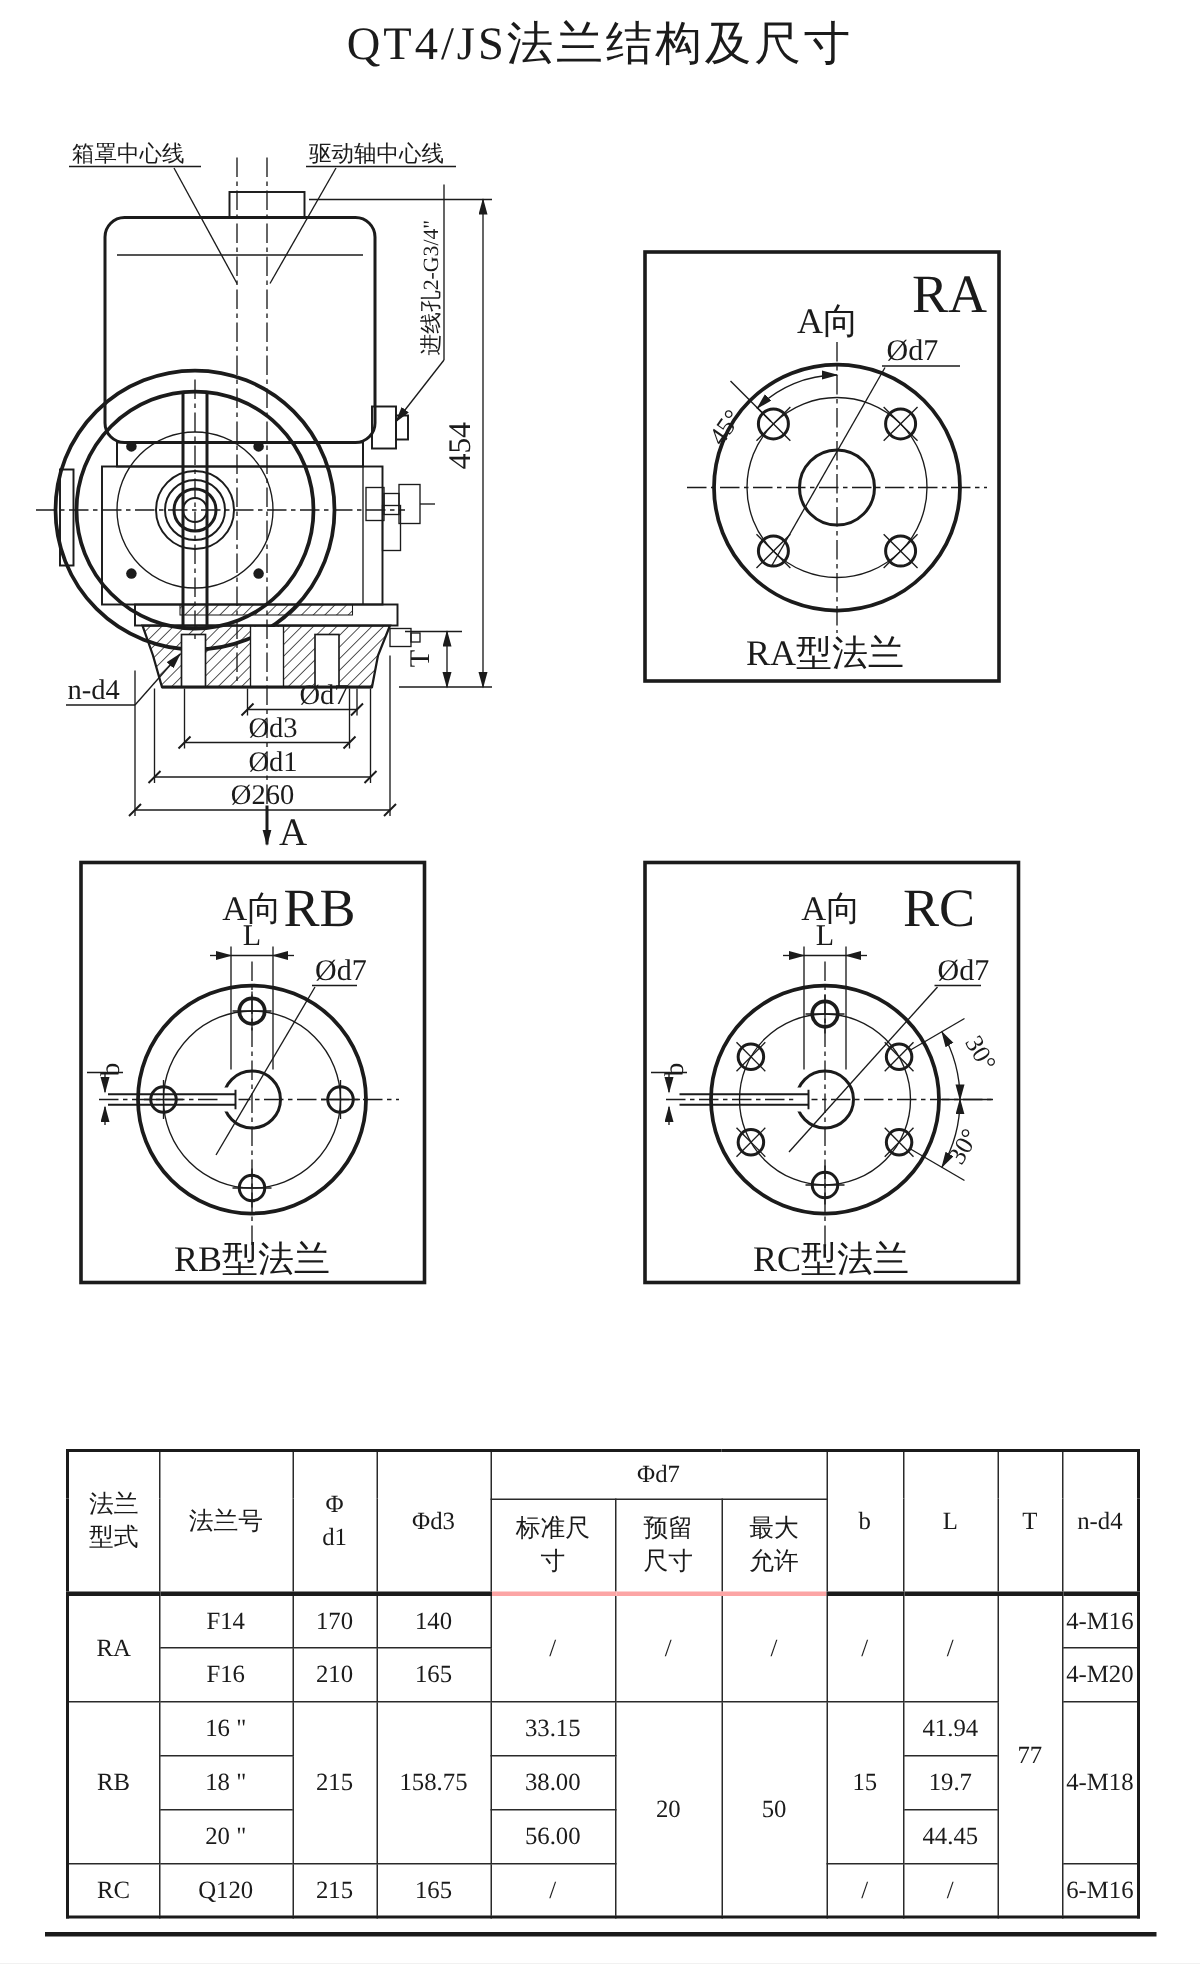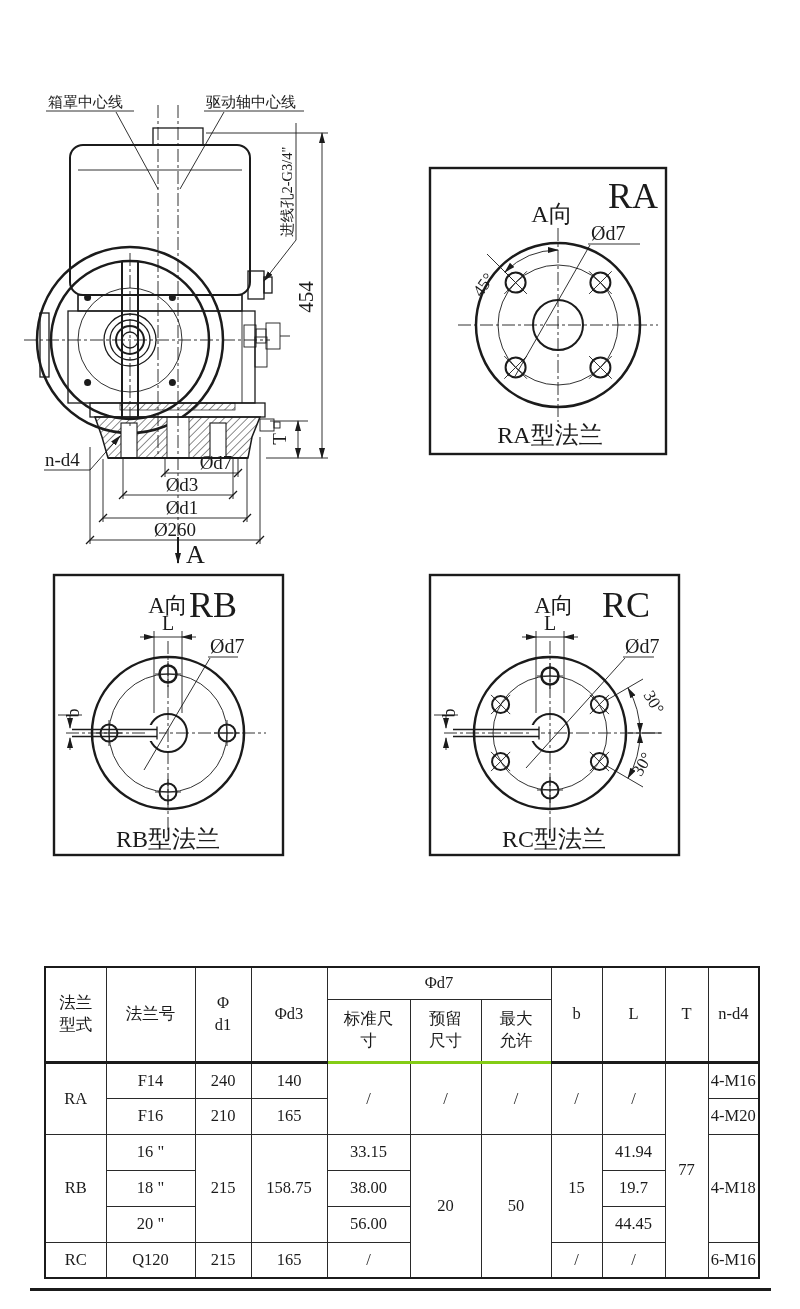--- a/index.html
+++ b/index.html
@@ -24,28 +24,29 @@
     border-collapse:collapse;table-layout:fixed;
     font-size:16.5px;text-align:center;
     border:2.4px solid #1b1b1b;
   }
   .dimtbl td{
     border:1.4px solid #2a2a2a;padding:0;vertical-align:middle;
     white-space:pre-line;line-height:1.32;overflow:hidden;
   }
   .dimtbl thead tr.h1 td{border-bottom:3px solid #1b1b1b;margin-top:35px;}
   .dimtbl thead tr.h1 td.grp{border-bottom:1.4px solid #2a2a2a;}
-  .dimtbl thead tr.h2 td{border-bottom:3px solid #84cc16;}
+  .dimtbl thead tr.h2 td{border-bottom:3px solid #fca5a5;}
   .frameline{position:absolute;left:30px;top:1288px;width:741px;height:3px;background:#1b1b1b;}
 </style>
 </head>
 <body>
 
 <div class="page">
 
+  <div class="title">QT4/JS法兰结构及尺寸</div>
 
   <svg style="left:20px;top:85px;" width="320" height="490" viewBox="0 0 320 490">
     <defs>
       <marker id="arrM" markerWidth="12" markerHeight="8" refX="10" refY="3" orient="auto-start-reverse" markerUnits="userSpaceOnUse">
         <path d="M0 0 L11 3 L0 6 Z" fill="#1b1b1b"></path>
       </marker>
       <pattern id="hatchM" width="5.5" height="5.5" patternUnits="userSpaceOnUse" patternTransform="rotate(45)">
         <line x1="0" y1="0" x2="0" y2="5.5" stroke="#1b1b1b" stroke-width="1"></line>
       </pattern>
     </defs>
@@ -438,21 +439,21 @@
         <td>预留
 尺寸</td>
         <td>最大
 允许</td>
       </tr>
     </thead>
     <tbody>
       <tr style="height:36px">
         <td rowspan="2">RA</td>
         <td>F14</td>
-        <td>240</td>
+        <td>170</td>
         <td>140</td>
         <td rowspan="2">/</td>
         <td rowspan="2">/</td>
         <td rowspan="2">/</td>
         <td rowspan="2">/</td>
         <td rowspan="2">/</td>
         <td rowspan="6">77</td>
         <td>4-M16</td>
       </tr>
       <tr style="height:36px">

